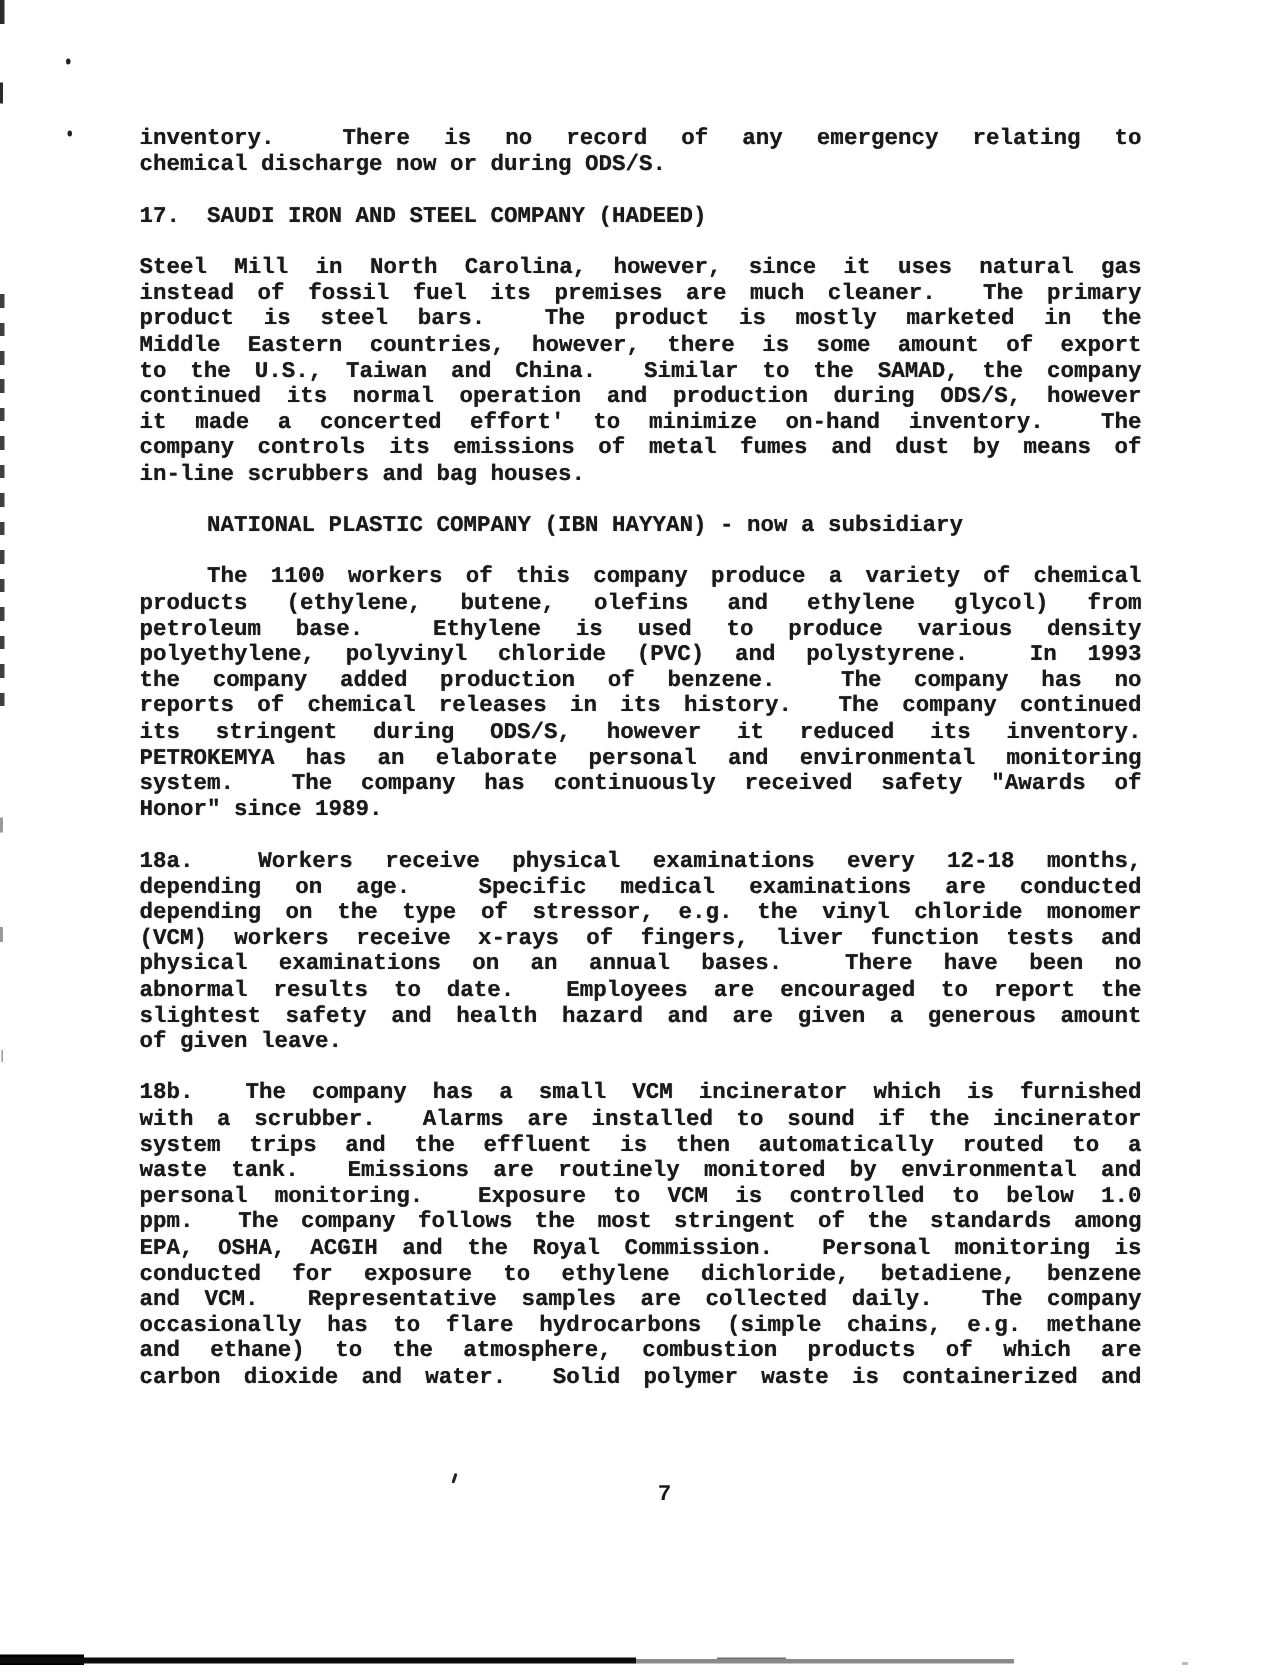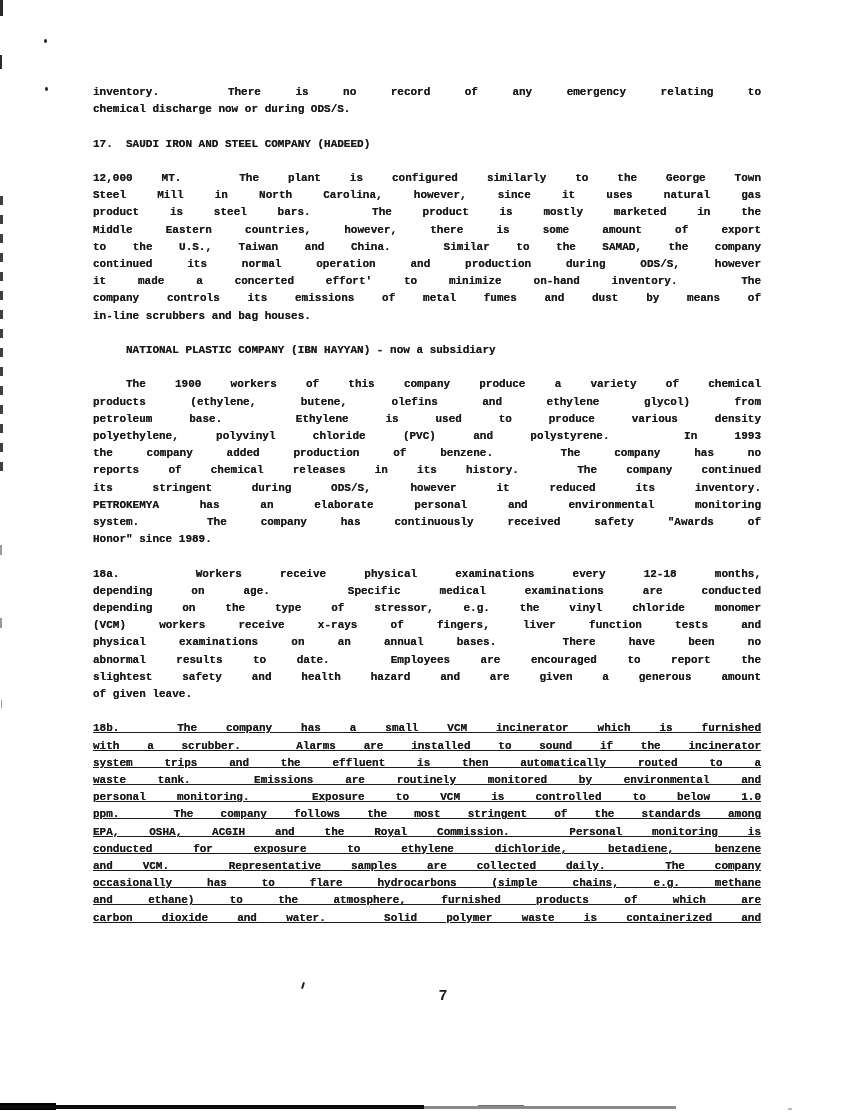--- a/index.html
+++ b/index.html
@@ -15,28 +15,28 @@
     overflow: hidden;
     font-family: "Liberation Mono", "DejaVu Sans Mono", monospace;
   }
   
   .text-column {
     position: absolute;
     left: 93px;
     top: 84px;
     width: 668px;
     font-family: "Liberation Mono", "DejaVu Sans Mono", monospace;
-    font-size: 11px;
+    font-size: 15px;
     font-weight: 700;
     line-height: 17.2px;
     color: #1a1a1a;
     text-shadow: 0 0 0.5px rgba(25,25,25,0.85);
   }
   .block { margin-bottom: 17.2px; }
-  .block:last-child { margin-bottom: 0; text-decoration: underline; }
+  .block:last-child { margin-bottom: 0; }
   .line { white-space: normal; }
   .line.j {
     text-align: justify;
     text-align-last: justify;
   }
   .page-number {
     position: absolute;
     left: 93px;
     top: 988px;
     width: 668px;
@@ -123,35 +123,35 @@
 
   <div class="text-column">
       <div class="block">
         <div class="line j">inventory.&nbsp; There is no record of any emergency relating to</div>
         <div class="line">chemical discharge now or during ODS/S.</div>
       </div>
       <div class="block heading">
         <div class="line">17.&nbsp; SAUDI IRON AND STEEL COMPANY (HADEED)</div>
       </div>
       <div class="block">
-        <div class="line j">12,000 MT.&nbsp; The plant is configured similarly to the George Town</div>
         <div class="line j">Steel Mill in North Carolina, however, since it uses natural gas</div>
+        <div class="line j">instead of fossil fuel its premises are much cleaner.&nbsp; The primary</div>
         <div class="line j">product is steel bars.&nbsp; The product is mostly marketed in the</div>
         <div class="line j">Middle Eastern countries, however, there is some amount of export</div>
         <div class="line j">to the U.S., Taiwan and China.&nbsp; Similar to the SAMAD, the company</div>
         <div class="line j">continued its normal operation and production during ODS/S, however</div>
         <div class="line j">it made a concerted effort' to minimize on-hand inventory.&nbsp; The</div>
         <div class="line j">company controls its emissions of metal fumes and dust by means of</div>
         <div class="line">in-line scrubbers and bag houses.</div>
       </div>
       <div class="block heading">
         <div class="line" style="padding-left: 5ch; font-family: Liberation Mono, monospace;">NATIONAL PLASTIC COMPANY (IBN HAYYAN) - now a subsidiary</div>
       </div>
       <div class="block">
-        <div class="line j" style="padding-left: 5ch;">The 1900 workers of this company produce a variety of chemical</div>
+        <div class="line j" style="padding-left: 5ch;">The 1100 workers of this company produce a variety of chemical</div>
         <div class="line j">products (ethylene, butene, olefins and ethylene glycol) from</div>
         <div class="line j">petroleum base.&nbsp; Ethylene is used to produce various density</div>
         <div class="line j">polyethylene, polyvinyl chloride (PVC) and polystyrene.&nbsp; In 1993</div>
         <div class="line j">the company added production of benzene.&nbsp; The company has no</div>
         <div class="line j">reports of chemical releases in its history.&nbsp; The company continued</div>
         <div class="line j">its stringent during ODS/S, however it reduced its inventory.</div>
         <div class="line j">PETROKEMYA has an elaborate personal and environmental monitoring</div>
         <div class="line j">system.&nbsp; The company has continuously received safety "Awards of</div>
         <div class="line">Honor" since 1989.</div>
       </div>
@@ -169,21 +169,21 @@
         <div class="line j">18b.&nbsp; The company has a small VCM incinerator which is furnished</div>
         <div class="line j">with a scrubber.&nbsp; Alarms are installed to sound if the incinerator</div>
         <div class="line j">system trips and the effluent is then automatically routed to a</div>
         <div class="line j">waste tank.&nbsp; Emissions are routinely monitored by environmental and</div>
         <div class="line j">personal monitoring.&nbsp; Exposure to VCM is controlled to below 1.0</div>
         <div class="line j">ppm.&nbsp; The company follows the most stringent of the standards among</div>
         <div class="line j">EPA, OSHA, ACGIH and the Royal Commission.&nbsp; Personal monitoring is</div>
         <div class="line j">conducted for exposure to ethylene dichloride, betadiene, benzene</div>
         <div class="line j">and VCM.&nbsp; Representative samples are collected daily.&nbsp; The company</div>
         <div class="line j">occasionally has to flare hydrocarbons (simple chains, e.g. methane</div>
-        <div class="line j">and ethane) to the atmosphere, furnished products of which are</div>
+        <div class="line j">and ethane) to the atmosphere, combustion products of which are</div>
         <div class="line j">carbon dioxide and water.&nbsp; Solid polymer waste is containerized and</div>
       </div>
     </div>
 
   <div class="page-number">7</div>
 
   <div>
     <div class="bottom-bar-blob"></div>
     <div class="bottom-bar-dark"></div>
     <div class="bottom-bar-darkgray"></div>

